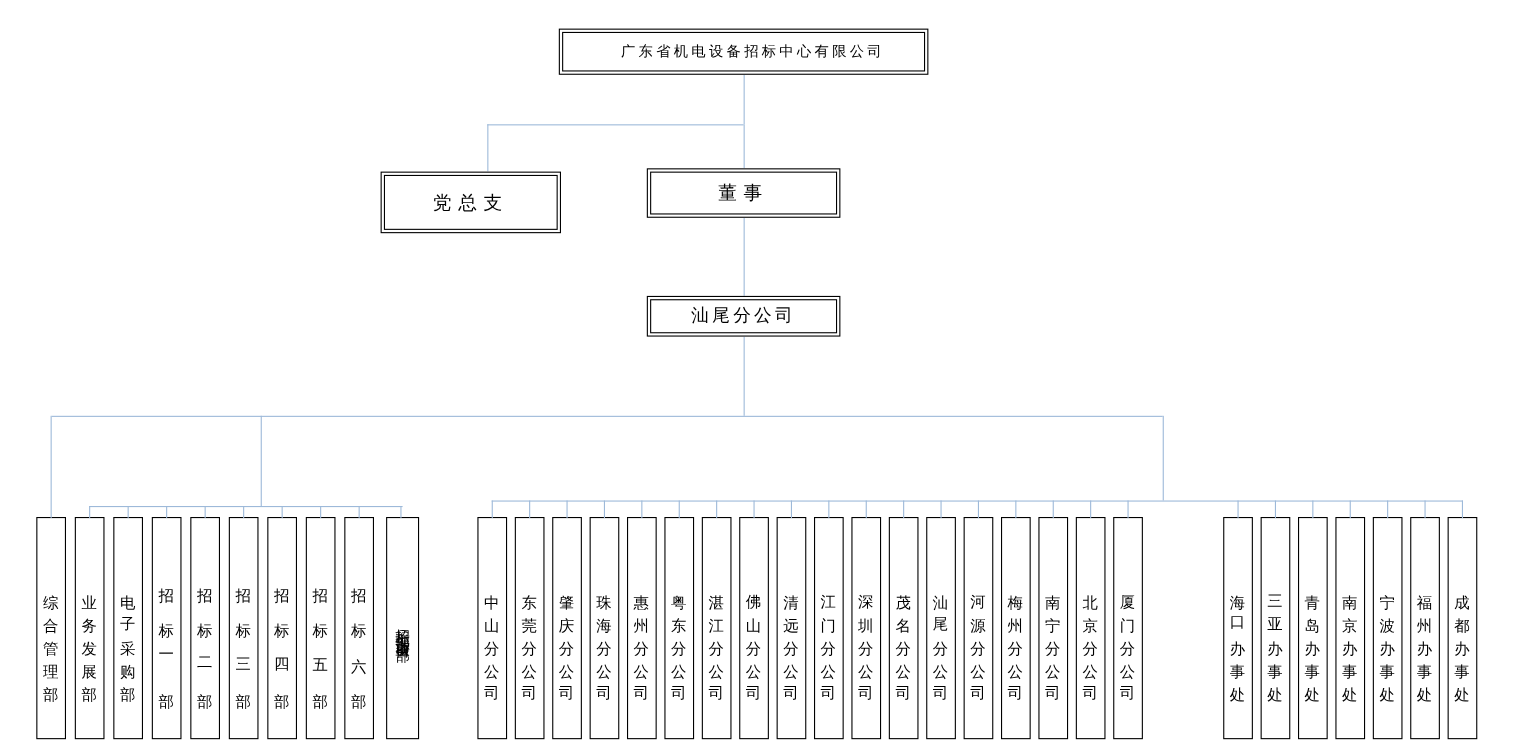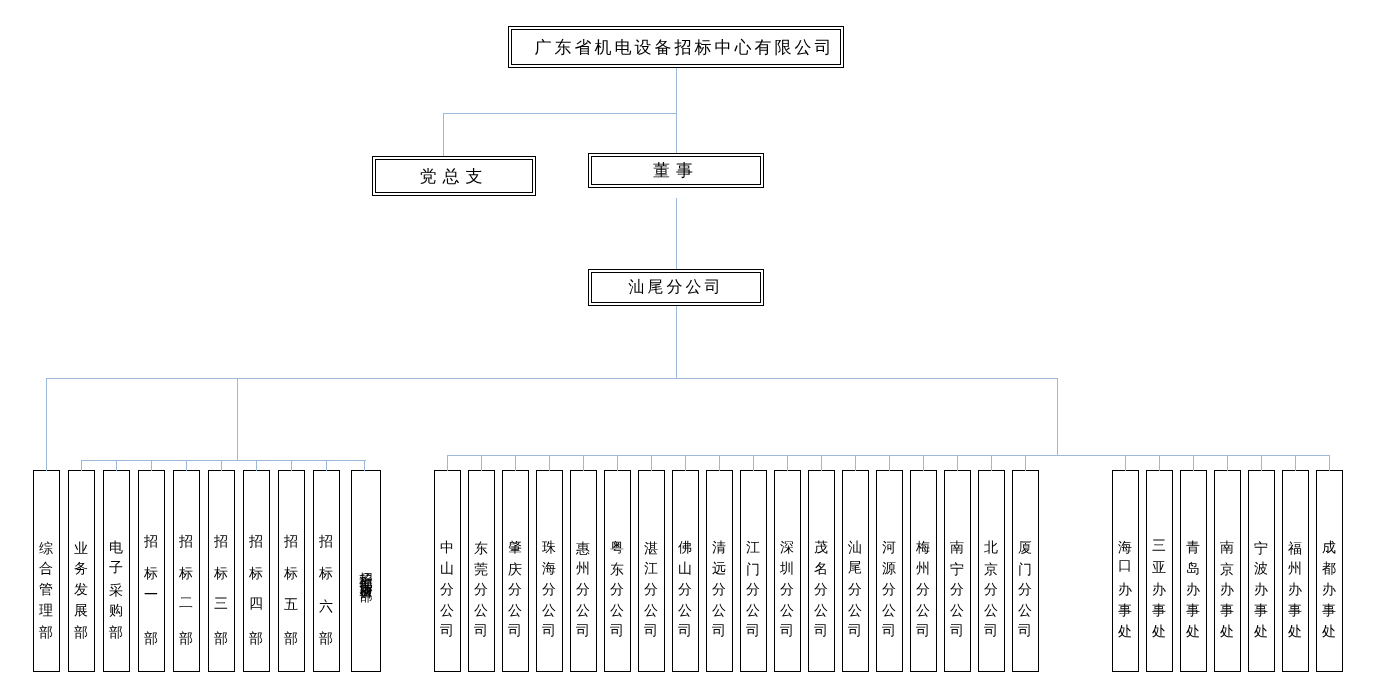--- a/index.html
+++ b/index.html
@@ -10,21 +10,21 @@
   
   .hline,.vline{position:absolute;background:#9db9d9;}
   .hline{height:1px;}
   .vline{width:1px;}
   
   .box{
     position:absolute;box-sizing:border-box;background:#fff;border:1px solid #000;
     display:flex;align-items:center;justify-content:center;text-align:center;white-space:nowrap;
   }
   .dbl::after{content:"";position:absolute;inset:2px;border:1px solid #000;pointer-events:none;}
-  .root-box{font-size:17px;letter-spacing:3px;padding-left:17px;}
+  .root-box{font-size:13px;letter-spacing:3px;padding-left:17px;}
   .mid-box{font-size:17px;letter-spacing:6px;}
   .mid-box3{font-size:16px;letter-spacing:3px;}
   
   .vbox{
     position:absolute;box-sizing:border-box;top:470px;width:27px;height:202px;
     background:#fff;border:1px solid #000;
     display:flex;align-items:center;justify-content:center;
     writing-mode:vertical-rl;text-orientation:mixed;font-size:14px;line-height:1;
   }
   .vbox::before{content:"";position:absolute;width:1px;left:12px;background:#9db9d9;}
@@ -51,24 +51,24 @@
   <div class="vline" style="left:676px;top:306px;height:72px"></div>
   <div class="hline" style="left:47px;top:378px;width:1010px"></div>
   <div class="vline" style="left:237px;top:378px;height:82px"></div>
   <div class="hline" style="left:81px;top:460px;width:285px"></div>
   <div class="vline" style="left:1057px;top:378px;height:77px"></div>
   <div class="hline" style="left:447px;top:455px;width:883px"></div>
 
   <div class="box dbl root-box" style="left:508px;top:26px;width:336px;height:42px">
     <span>广东省机电设备招标中心有限公司</span>
   </div>
-  <div class="box dbl mid-box" style="left:372px;top:156px;width:164px;height:40px">
+  <div class="box dbl mid-box" style="left:346px;top:156px;width:164px;height:56px">
     <span>党总支</span>
   </div>
-  <div class="box dbl mid-box" style="left:588px;top:153px;width:176px;height:35px">
+  <div class="box dbl mid-box" style="left:588px;top:153px;width:176px;height:45px">
     <span>董事</span>
   </div>
   <div class="box dbl mid-box3" style="left:588px;top:269px;width:176px;height:37px">
     <span>汕尾分公司</span>
   </div>
 
   <div class="vbox sp5 d92" style="left:33px">
       <span>综合管理部</span>
     </div>
   <div class="vbox sp5 d10" style="left:68px">

